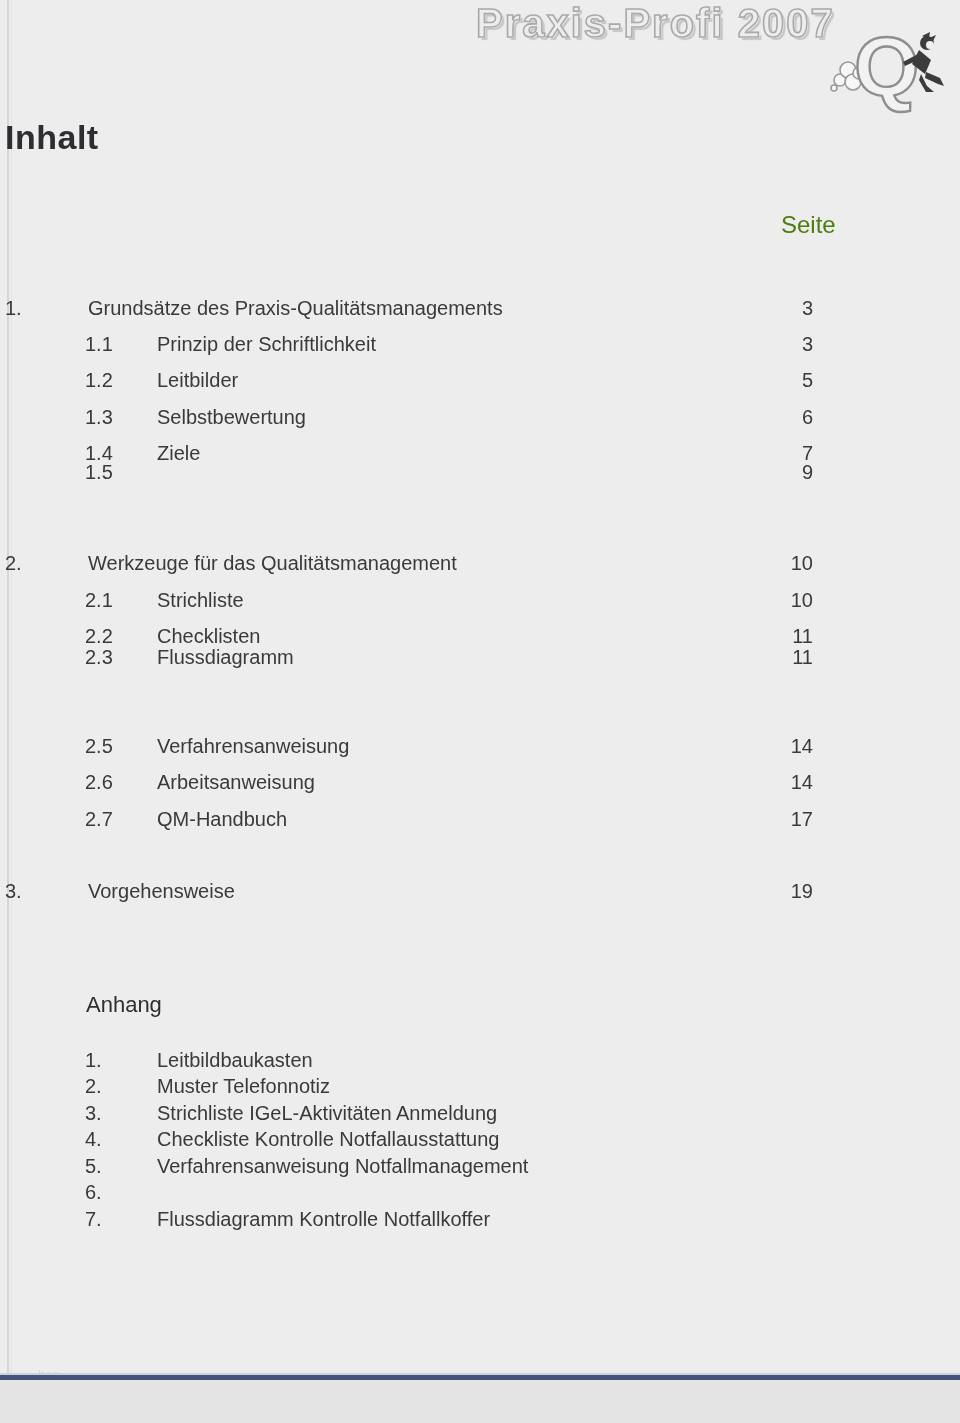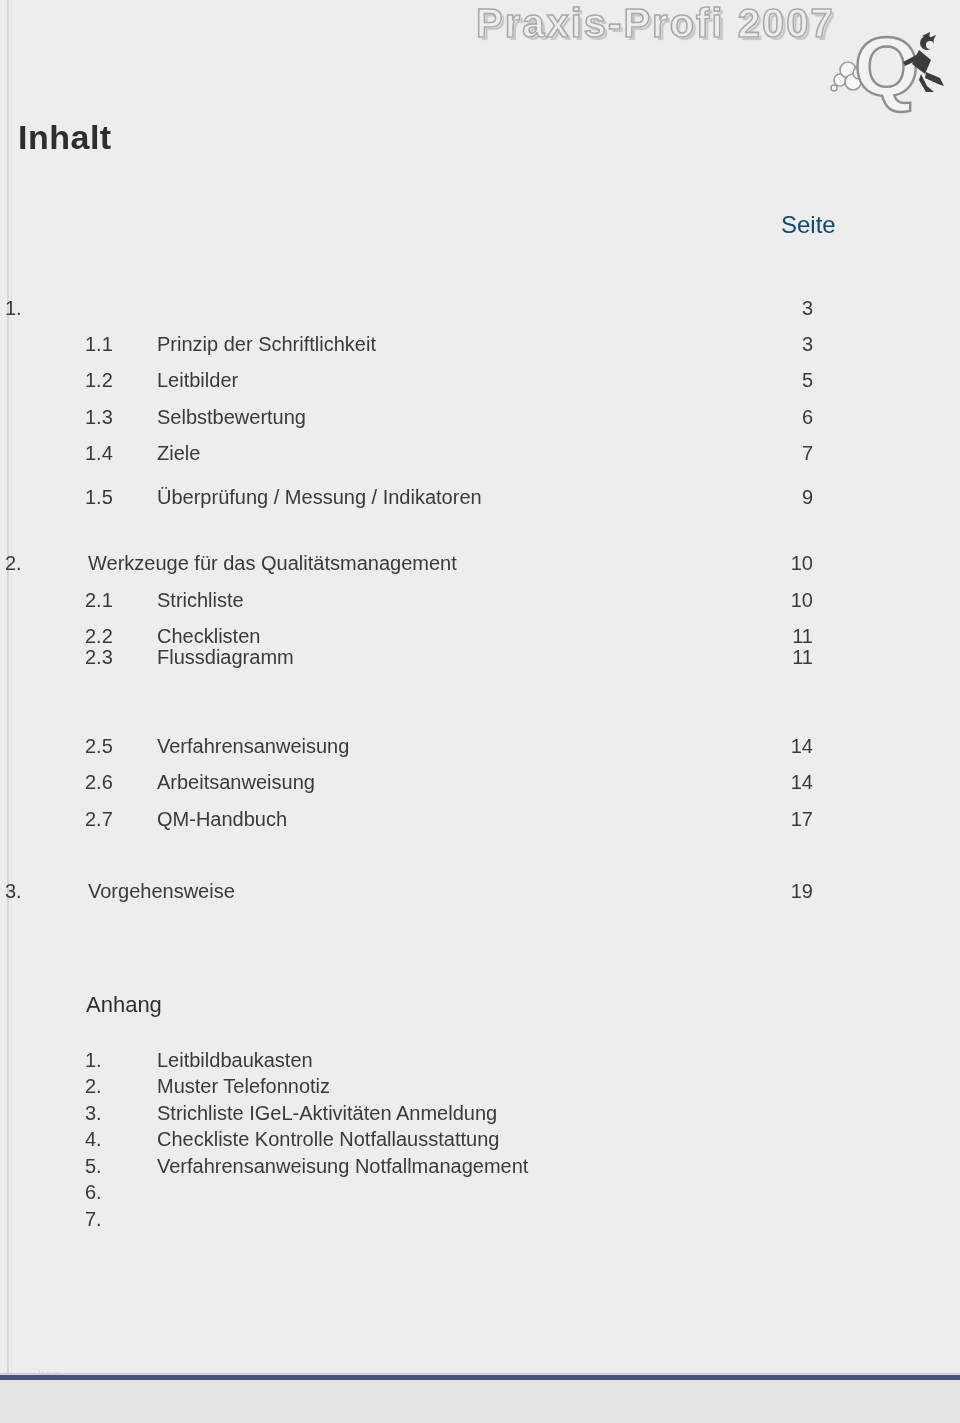--- a/index.html
+++ b/index.html
@@ -23,25 +23,24 @@
     -webkit-text-stroke:1.6px #a9a9a9;
     text-shadow:1px 1px 0 #ffffff, 3px 3px 1px #c6c6c6;
     white-space:nowrap;
   }
   .logo-svg{position:absolute;left:826px;top:16px;}
 
   .doc-title{
     position:absolute;left:5px;top:118px;
     font-size:34px;font-weight:bold;color:#2e2e32;
     letter-spacing:0.5px;
-    margin-left:13px;
   }
   .seite-head{
     position:absolute;left:781px;top:211px;
-    font-size:24px;color:#0c4a6e;
+    font-size:24px;color:#4d7c0f;
   }
 
   
   .r{position:absolute;left:0;width:860px;height:26px;font-size:20px;white-space:nowrap;}
   .n1{position:absolute;left:5px;}
   .l1{position:absolute;left:88px;}
   .n2{position:absolute;left:85px;}
   .l2{position:absolute;left:157px;}
   .pg{position:absolute;left:738px;width:75px;text-align:right;}
 
@@ -93,20 +92,21 @@
       <path d="M100,56 L114,62 L118,70 L112,68 L99,62 Z" fill="#3c3c3c"></path>
       <path d="M95,58 L101,70 L108,76 L100,76 L93,64 Z" fill="#3c3c3c"></path>
     </g>
   </svg>
 
   <div class="doc-title">Inhalt</div>
   <div class="seite-head">Seite</div>
 
   <div class="r" style="top:297px">
     <span class="n1">1.</span>
+    <span class="l1">Grundsätze des Praxis-Qualitätsmanagements</span>
     <span class="pg">3</span>
   </div>
   <div class="r" style="top:333px">
     <span class="n2">1.1</span>
     <span class="l2">Prinzip der Schriftlichkeit</span>
     <span class="pg">3</span>
   </div>
   <div class="r" style="top:369px">
     <span class="n2">1.2</span>
     <span class="l2">Leitbilder</span>
@@ -115,23 +115,22 @@
   <div class="r" style="top:406px">
     <span class="n2">1.3</span>
     <span class="l2">Selbstbewertung</span>
     <span class="pg">6</span>
   </div>
   <div class="r" style="top:442px">
     <span class="n2">1.4</span>
     <span class="l2">Ziele</span>
     <span class="pg">7</span>
   </div>
-  <div class="r" style="top:486px">
+  <div class="r" style="top:461px">
     <span class="n2">1.5</span>
-    <span class="l2">Überprüfung / Messung / Indikatoren</span>
     <span class="pg">9</span>
   </div>
 
   <div class="r" style="top:552px">
     <span class="n1">2.</span>
     <span class="l1">Werkzeuge für das Qualitätsmanagement</span>
     <span class="pg">10</span>
   </div>
   <div class="r" style="top:589px">
     <span class="n2">2.1</span>
@@ -190,20 +189,21 @@
   </div>
   <div class="r" style="top:1155px">
     <span class="n2">5.</span>
     <span class="l2">Verfahrensanweisung Notfallmanagement</span>
   </div>
   <div class="r" style="top:1181px">
     <span class="n2">6.</span>
   </div>
   <div class="r" style="top:1208px">
     <span class="n2">7.</span>
+    <span class="l2">Flussdiagramm Kontrolle Notfallkoffer</span>
   </div>
 
   <div class="watermark">hpp</div>
   <div class="footer-page">Seite 2</div>
   <div class="bar-light"></div>
   <div class="bar-blue"></div>
 
 </div>
 
 </body></html>

